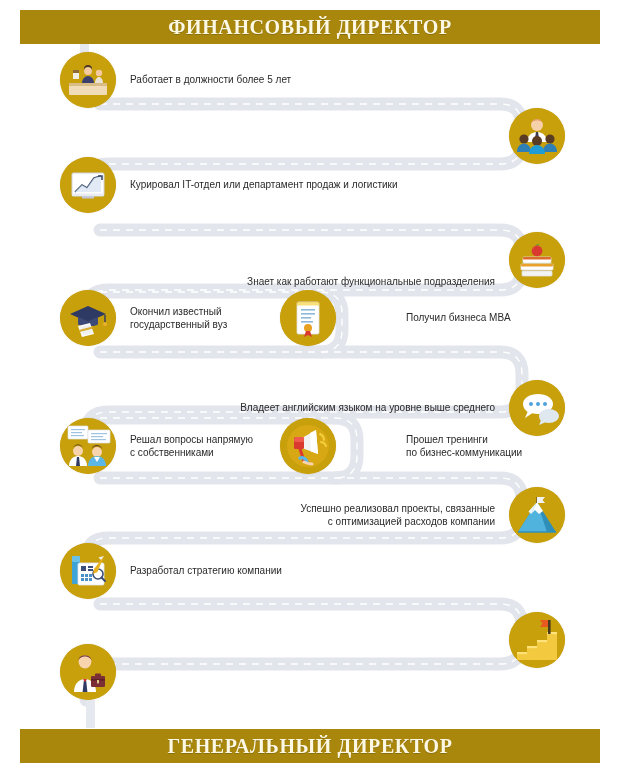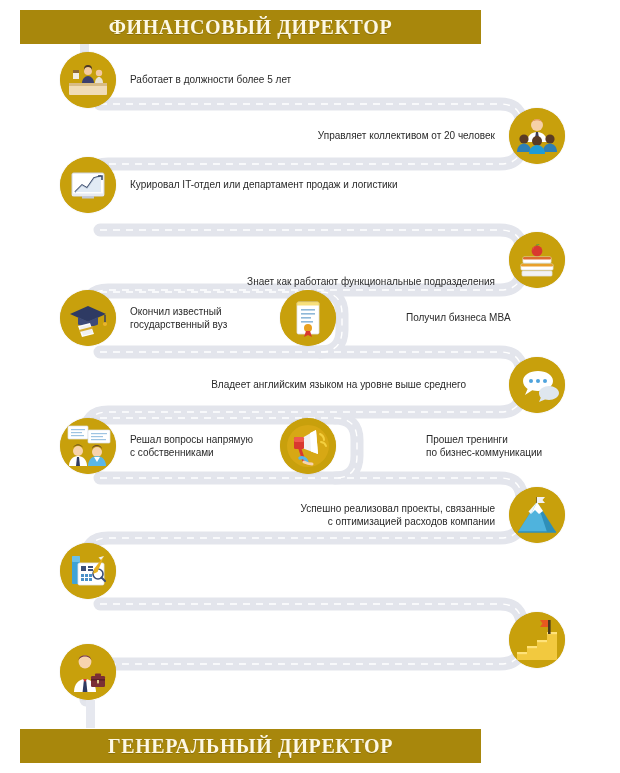--- a/index.html
+++ b/index.html
@@ -12,21 +12,21 @@
     height: 773px;
     position: relative;
     font-family: "Liberation Sans", "DejaVu Sans", sans-serif;
     overflow: hidden;
   }
 
   
   .banner {
     position: absolute;
     left: 20px;
-    width: 461px;
+    width: 580px;
     height: 34px;
     background: #a8870c;
     display: flex;
     align-items: center;
     justify-content: center;
     box-sizing: border-box;
   }
   .banner-top { top: 10px; }
   .banner-bottom { top: 729px; text-align: right; }
   .banner-text {
@@ -156,21 +156,20 @@
       <path d="M18 34c0-6 4.5-10 10-10s10 4 10 10z" fill="#ffffff"></path>
       <path d="M27 24h2l1.5 9h-5z" fill="#3c3c55"></path>
       <circle cx="15" cy="31" r="4.6" fill="#5a3b24"></circle>
         <path d="M8 44c0-5 3.2-8.5 7-8.5s7 3.5 7 8.5z" fill="#2e7fb5"></path>
       <circle cx="41" cy="31" r="4.6" fill="#5a3b24"></circle>
         <path d="M34 44c0-5 3.2-8.5 7-8.5s7 3.5 7 8.5z" fill="#2e7fb5"></path>
       <circle cx="28" cy="33" r="5" fill="#5a3b24"></circle>
         <path d="M20 46c0-5.5 3.6-9 8-9s8 3.5 8 9z" fill="#1f9bd6"></path>
     </svg>
   </div>
-  <div class="label">Управляет коллективом от 20 человек</div>
 </div>
 
 <div class="milestone left" style="top:157px;">
   <div class="badge">
     <svg viewBox="0 0 56 56">
       <circle cx="28" cy="28" r="28" fill="#c8a00c"></circle>
       <rect x="12" y="16" width="32" height="23" rx="1.5" fill="#ffffff" stroke="#cfd3de" stroke-width="1"></rect>
       <path d="M15 35 L22 28 L27 31 L34 21 L41 19" fill="none" stroke="#394a6b" stroke-width="1.6"></path>
       <path d="M15 35 L22 28 L27 31 L34 21 L41 19 L41 35 Z" fill="#dbe6f2" opacity="0.8"></path>
       <path d="M38 19h4v4" fill="none" stroke="#394a6b" stroke-width="1.6"></path>
@@ -226,21 +225,21 @@
       <rect x="21" y="23" width="14" height="1.6" fill="#8fb8d8"></rect>
       <rect x="21" y="27" width="10" height="1.6" fill="#8fb8d8"></rect>
       <rect x="21" y="31" width="12" height="1.6" fill="#8fb8d8"></rect>
       <circle cx="28" cy="38" r="4" fill="#e8a020"></circle>
       <path d="M26 41l-2 6 4-2 4 2-2-6z" fill="#d9392f"></path>
     </svg>
   </div>
   <div class="label" style="margin-left:60px;">Получил бизнеса MBA</div>
 </div>
 
-<div class="milestone right" style="top:357px;gap:29px;">
+<div class="milestone right" style="top:380px;">
   <div class="badge">
     <svg viewBox="0 0 56 56">
       <circle cx="28" cy="28" r="28" fill="#c8a00c"></circle>
       <path d="M14 24c0-6 7-10 15-10s15 4 15 10-7 10-15 10c-2 0-4-.2-5.8-.7L16 38l2.6-6C15.8 30 14 27.2 14 24z" fill="#ffffff"></path>
       <circle cx="22" cy="24" r="2" fill="#4ea3dd"></circle>
       <circle cx="29" cy="24" r="2" fill="#4ea3dd"></circle>
       <circle cx="36" cy="24" r="2" fill="#4ea3dd"></circle>
       <path d="M30 36c0-4 5-7 10-7s10 3 10 7-5 7-10 7c-1.4 0-2.8-.2-4-.5L30 45l1.8-4.2C30.7 39.5 30 37.8 30 36z" fill="#dfe7ef"></path>
     </svg>
   </div>
@@ -266,21 +265,21 @@
       <circle cx="37" cy="34" r="5" fill="#f7d3ae"></circle>
       <path d="M32 32c0-5 10-5 10 0 .6-6-10.6-7-10 0z" fill="#6b4a2b"></path>
       <path d="M28 48c0-6 4-10 9-10s9 4 9 10z" fill="#5ab7e8"></path>
       <path d="M34 39h6l-3 5z" fill="#ffffff"></path>
     </svg>
   </div>
   <div class="label">Решал вопросы напрямую
 с собственниками</div>
 </div>
 
-<div class="pair" style="left:280px; top:418px;gap:20px;">
+<div class="pair" style="left:280px; top:418px;">
   <div class="badge">
     <svg viewBox="0 0 56 56">
       <circle cx="28" cy="28" r="28" fill="#c8a00c"></circle>
       <circle cx="28" cy="28" r="21" fill="#e8b11e" opacity=".45"></circle>
       <path d="M36 12 L38 36 L22 30 L22 20 Z" fill="#f2f2f2"></path>
       <path d="M36 12 L38 36 L31 33.4 L30 15 Z" fill="#ffffff"></path>
       <rect x="14" y="19" width="10" height="12" rx="1.5" fill="#d9392f"></rect>
       <rect x="14" y="19" width="10" height="5" rx="1.5" fill="#ef5a4e"></rect>
       <path d="M20 31 L24 43" stroke="#d9392f" stroke-width="3" stroke-linecap="round"></path>
       <path d="M40 16c3 1.5 4 4 4 6" fill="none" stroke="#f4d03f" stroke-width="2" stroke-linecap="round"></path>
@@ -325,20 +324,21 @@
       <rect x="29" y="31" width="3" height="3" fill="#4a90c8"></rect>
       <rect x="21" y="35" width="3" height="3" fill="#4a90c8"></rect>
       <rect x="25" y="35" width="3" height="3" fill="#4a90c8"></rect>
       <rect x="29" y="35" width="3" height="3" fill="#4a90c8"></rect>
       <circle cx="38" cy="31" r="5" fill="none" stroke="#3b4f7a" stroke-width="1.6"></circle>
       <path d="M41.5 34.5 L45 38" stroke="#3b4f7a" stroke-width="2" stroke-linecap="round"></path>
       <path d="M44 13 L34 26 L33 31 L37.5 29 Z" fill="#e8b11e"></path>
       <path d="M44 13 L41 17 L38.5 14.5 Z" fill="#f0f0f0"></path>
     </svg>
   </div>
+  <div class="label">Разработал стратегию компании</div>
 </div>
 
 <div class="milestone right" style="top:612px;">
   <div class="badge">
     <svg viewBox="0 0 56 56">
       <circle cx="28" cy="28" r="28" fill="#c8a00c"></circle>
       <rect x="8" y="40" width="10" height="8" fill="#f2c93f"></rect>
       <rect x="18" y="34" width="10" height="14" fill="#f2c93f"></rect>
       <rect x="28" y="28" width="10" height="20" fill="#f2c93f"></rect>
       <rect x="38" y="20" width="10" height="28" fill="#f2c93f"></rect>

